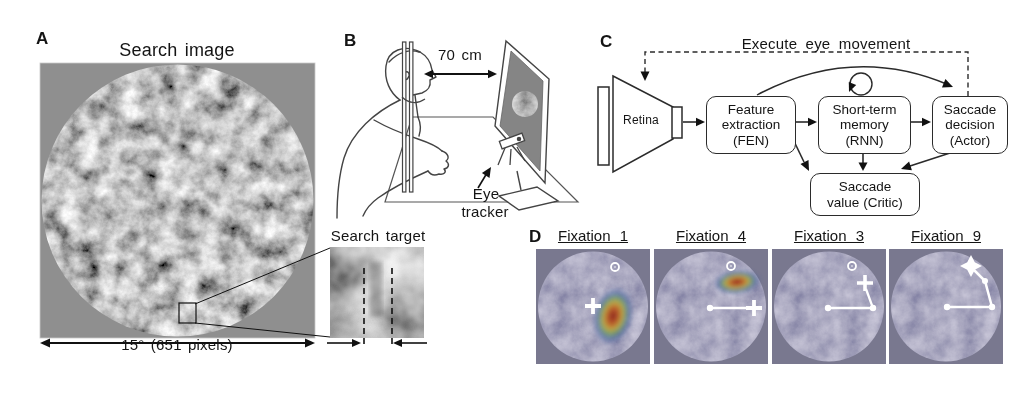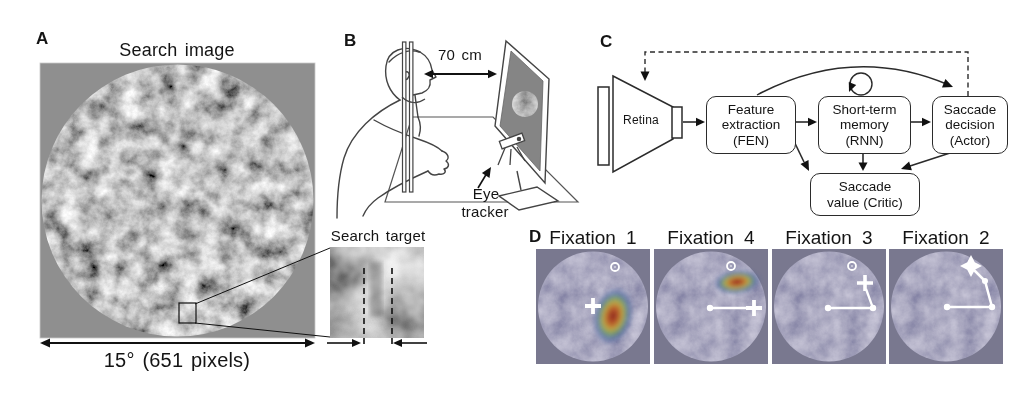--- a/index.html
+++ b/index.html
@@ -5,21 +5,21 @@
   html,body{margin:0;padding:0;background:#fff;}
   .fig{position:relative;width:1024px;height:405px;background:#ffffff;overflow:hidden;
        font-family:"Liberation Sans","DejaVu Sans",sans-serif;color:#141414;}
   .abs{position:absolute;}
   .lbl{position:absolute;white-space:nowrap;word-spacing:2px;letter-spacing:0.2px;}
   .panel-letter{font-weight:bold;font-size:17px;}
   .ctr{text-align:center;white-space:nowrap;}
   .cbox{position:absolute;border:1.6px solid #2b2b2b;border-radius:10px;background:#fff;
         display:flex;flex-direction:column;align-items:center;justify-content:center;
         font-size:13.5px;line-height:15.5px;text-align:center;}
-  .dlabel{position:absolute;font-size:19px;text-align:center;word-spacing:5px;}
+  .dlabel{position:absolute;font-size:15px;text-align:center;word-spacing:5px;text-decoration:underline;}
   svg{position:absolute;display:block;}
   svg.defsonly{width:0;height:0;position:absolute;}
 </style>
 </head>
 <body>
 
 <div class="fig">
 
   <svg class="defsonly">
     <defs>
@@ -96,21 +96,21 @@
     </g>
     <g>
       <line x1="327" y1="343" x2="354" y2="343" stroke="#111" stroke-width="1.6"></line>
       <polygon points="361,343 352,339 352,347" fill="#111"></polygon>
       <line x1="427" y1="343" x2="400" y2="343" stroke="#111" stroke-width="1.6"></line>
       <polygon points="393,343 402,339 402,347" fill="#111"></polygon>
     </g>
   </svg>
   <div class="lbl panel-letter" style="left:36px;top:29px">A</div>
   <div class="lbl ctr" style="left:97px;top:40px;width:160px;font-size:18px">Search image</div>
-  <div class="lbl ctr" style="left:97px;top:349px;width:160px;font-size:20px">15° (651 pixels)</div>
+  <div class="lbl ctr" style="left:97px;top:336px;width:160px;font-size:15px">15° (651 pixels)</div>
   <div class="lbl ctr" style="left:325px;top:227px;width:106px;font-size:15px">Search target</div>
 
   <svg class="abs" style="left:330px;top:28px" width="290" height="196" viewBox="330 28 290 196">
     <clipPath id="clipMon">
         <circle cx="525" cy="104" r="13"></circle>
       </clipPath>
 
     <polygon points="412,117 493,117 578,202 385,202" fill="none" stroke="#555" stroke-width="1.2"></polygon>
 
     <g stroke="#444" fill="none" stroke-width="1.4" stroke-linecap="round" stroke-linejoin="round">
@@ -196,20 +196,21 @@
     <g fill="#111">
       <polygon points="705,122 696,117.7 696,126.3"></polygon>
       <polygon points="817,122 808,117.7 808,126.3"></polygon>
       <polygon points="931,122 922,117.7 922,126.3"></polygon>
       <polygon points="809,171 800.5,164.1 808.5,160.1"></polygon>
       <polygon points="863,171 858.5,162.5 867.5,162.5"></polygon>
       <polygon points="901,169 909.1,161.6 911.9,170.2"></polygon>
     </g>
   </svg>
   <div class="lbl panel-letter" style="left:600px;top:32px">C</div>
+  <div class="lbl ctr" style="left:716px;top:35px;width:220px;font-size:15px;word-spacing:4px">Execute eye movement</div>
   <div class="lbl ctr" style="left:603px;top:113px;width:76px;font-size:12px">Retina</div>
   <div class="cbox" style="left:818px;top:96px;width:91px;height:56px">
     <span>Short-term</span>
     <span>memory</span>
     <span>(RNN)</span>
   </div>
   <div class="cbox" style="left:706px;top:96px;width:88px;height:56px">
     <span>Feature</span>
     <span>extraction</span>
     <span>(FEN)</span>
@@ -221,21 +222,21 @@
   </div>
   <div class="cbox" style="left:810px;top:173px;width:108px;height:41px">
     <span>Saccade</span>
     <span>value (Critic)</span>
   </div>
 
   <div class="lbl panel-letter" style="left:529px;top:227px">D</div>
   <div class="dlabel" style="left:536px;top:227px;width:114px">Fixation 1</div>
   <div class="dlabel" style="left:654px;top:227px;width:114px">Fixation 4</div>
   <div class="dlabel" style="left:772px;top:227px;width:114px">Fixation 3</div>
-  <div class="dlabel" style="left:889px;top:227px;width:114px">Fixation 2</div>
+  <div class="dlabel" style="left:889px;top:227px;width:114px">Fixation 9</div>
 
   <svg class="abs" style="left:536px;top:249px" width="114" height="115" viewBox="0 0 114 115">
     <clipPath id="dclip1">
         <circle cx="57" cy="57.5" r="55"></circle>
       </clipPath>
     <rect width="114" height="115" fill="#79788f"></rect>
     <g clip-path="url(#dclip1)">
         <rect width="114" height="115" filter="url(#noisePurple)"></rect>
       </g>
     <ellipse cx="77" cy="67" rx="20" ry="30" transform="rotate(14 77 67)" fill="url(#heatGrad)" filter="url(#soft)" opacity="0.95"></ellipse>

